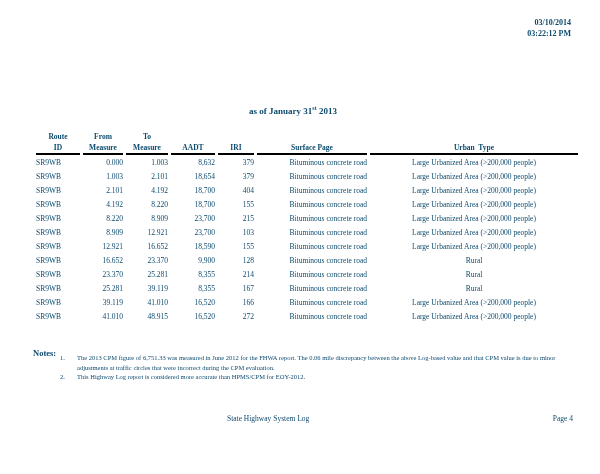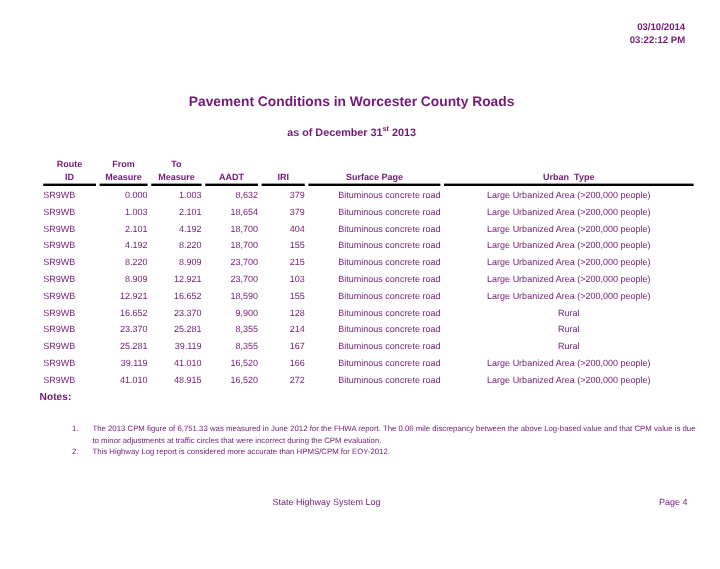--- a/index.html
+++ b/index.html
@@ -2,22 +2,22 @@
 <html><head>
 <meta charset="utf-8">
 <style>
   * { margin: 0; padding: 0; box-sizing: border-box; }
   html, body { background: #ffffff; }
   .page {
     position: relative;
     width: 600px;
     height: 474px;
     background: #ffffff;
-    color: #701a75;
-    font-family: Liberation Sans, sans-serif;
+    color: #0c4a6e;
+    font-family: Liberation Serif, serif;
     overflow: hidden;
   }
   .print-stamp {
     position: absolute;
     top: 17px;
     right: 29px;
     text-align: right;
     font-size: 8px;
     line-height: 11px;
     font-weight: bold;
@@ -86,21 +86,21 @@
   td.c-aadt  { text-align: right; }
   .c-iri     { width: 36px; padding-right: 14px; }
   td.c-iri   { text-align: right; }
   .c-surface { width: 110px; padding-right: 12px; }
   td.c-surface { text-align: right; }
   .c-urban   { width: 208px; padding-right: 55px; }
   td.c-urban { text-align: center; }
 
   .notes-heading {
     position: absolute;
-    left: 33px; top: 325px;
+    left: 33px; top: 348px;
     font-size: 8.5px;
     font-weight: bold;
   }
   .notes-list {
     position: absolute;
     left: 60px; top: 353px;
     width: 522px;
   }
   .note-item { display: flex; font-size: 6.5px; line-height: 9.5px; }
   .note-num  { width: 17px; flex-shrink: 0; }
@@ -120,22 +120,21 @@
 </head>
 <body>
 
 <div class="page">
 
   <div class="print-stamp">
     <div>03/10/2014</div>
     <div>03:22:12 PM</div>
   </div>
 
-  <div class="t-main">Pavement Conditions in Worcester County Roads</div>
-  <div class="t-sub"><span>as of December 31</span><sup>st</sup><span class="pre"> 2013</span></div>
+  <div class="t-sub"><span>as of January 31</span><sup>st</sup><span class="pre"> 2013</span></div>
 
   <table class="data-table">
     <thead>
       <tr>
         <th class="c-route">
           <span class="th-line">Route</span>
           <span class="th-line">ID</span>
         </th>
         <th class="c-from">
           <span class="th-line">From</span>

